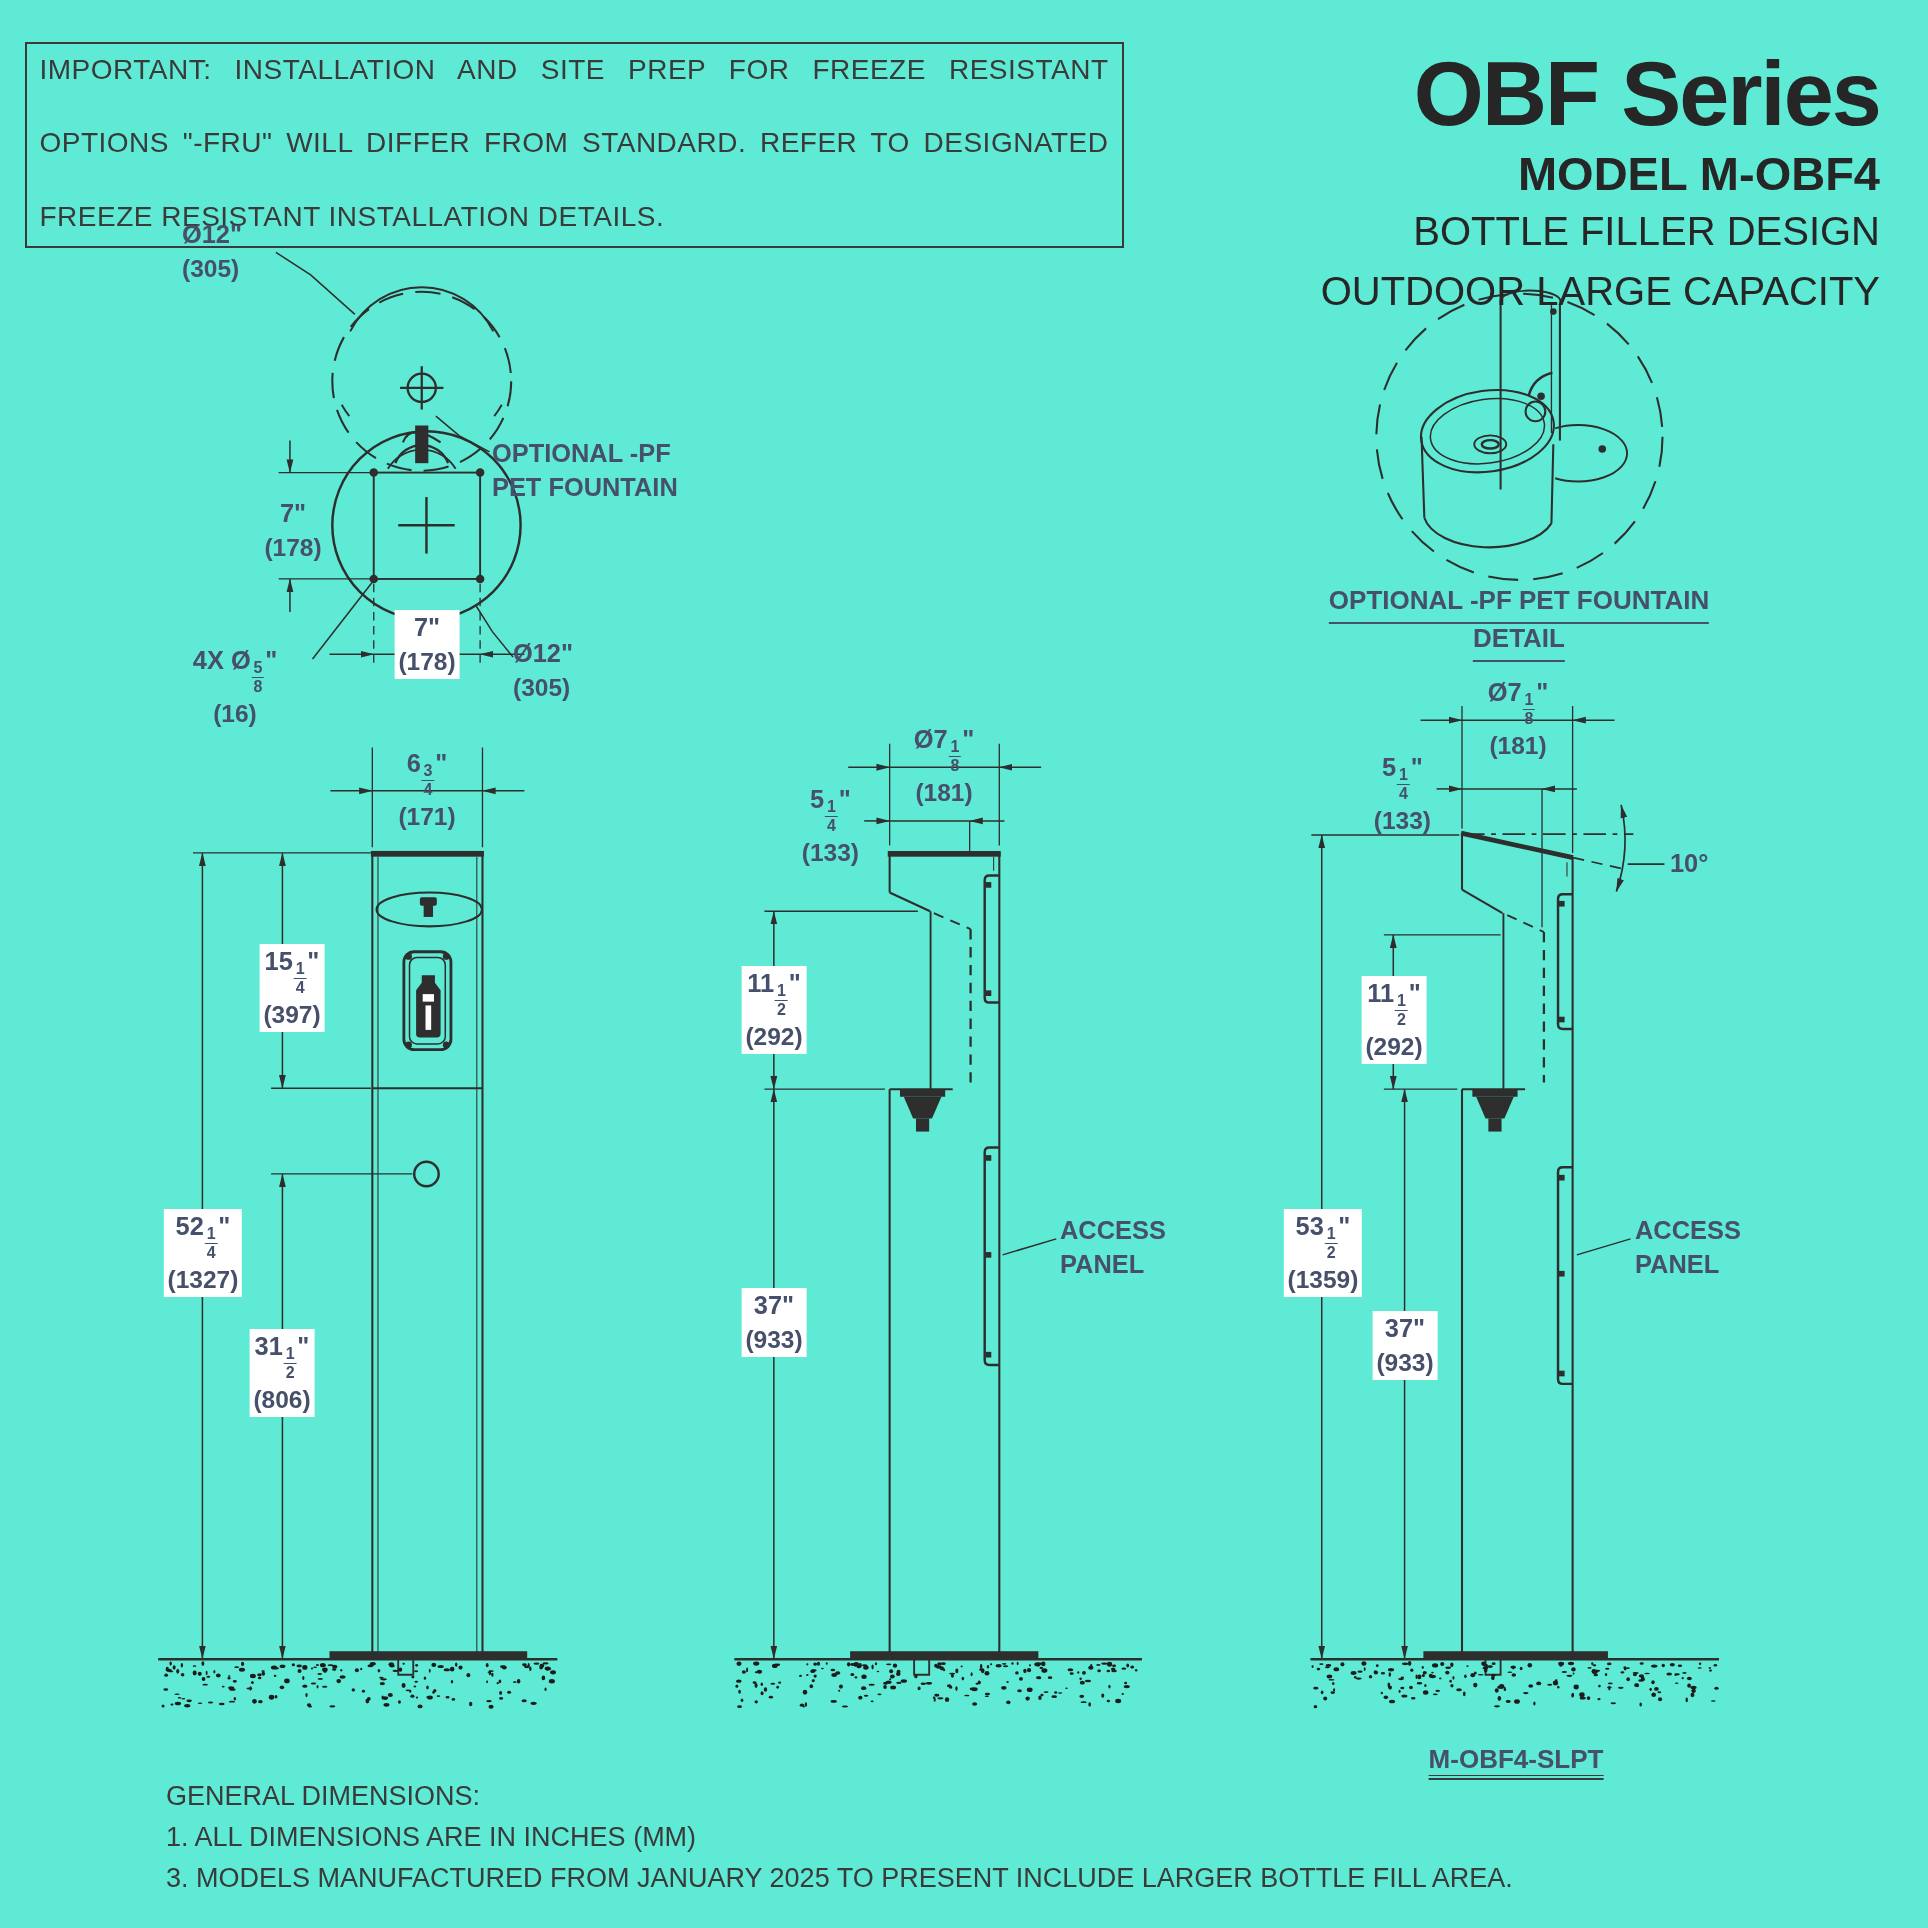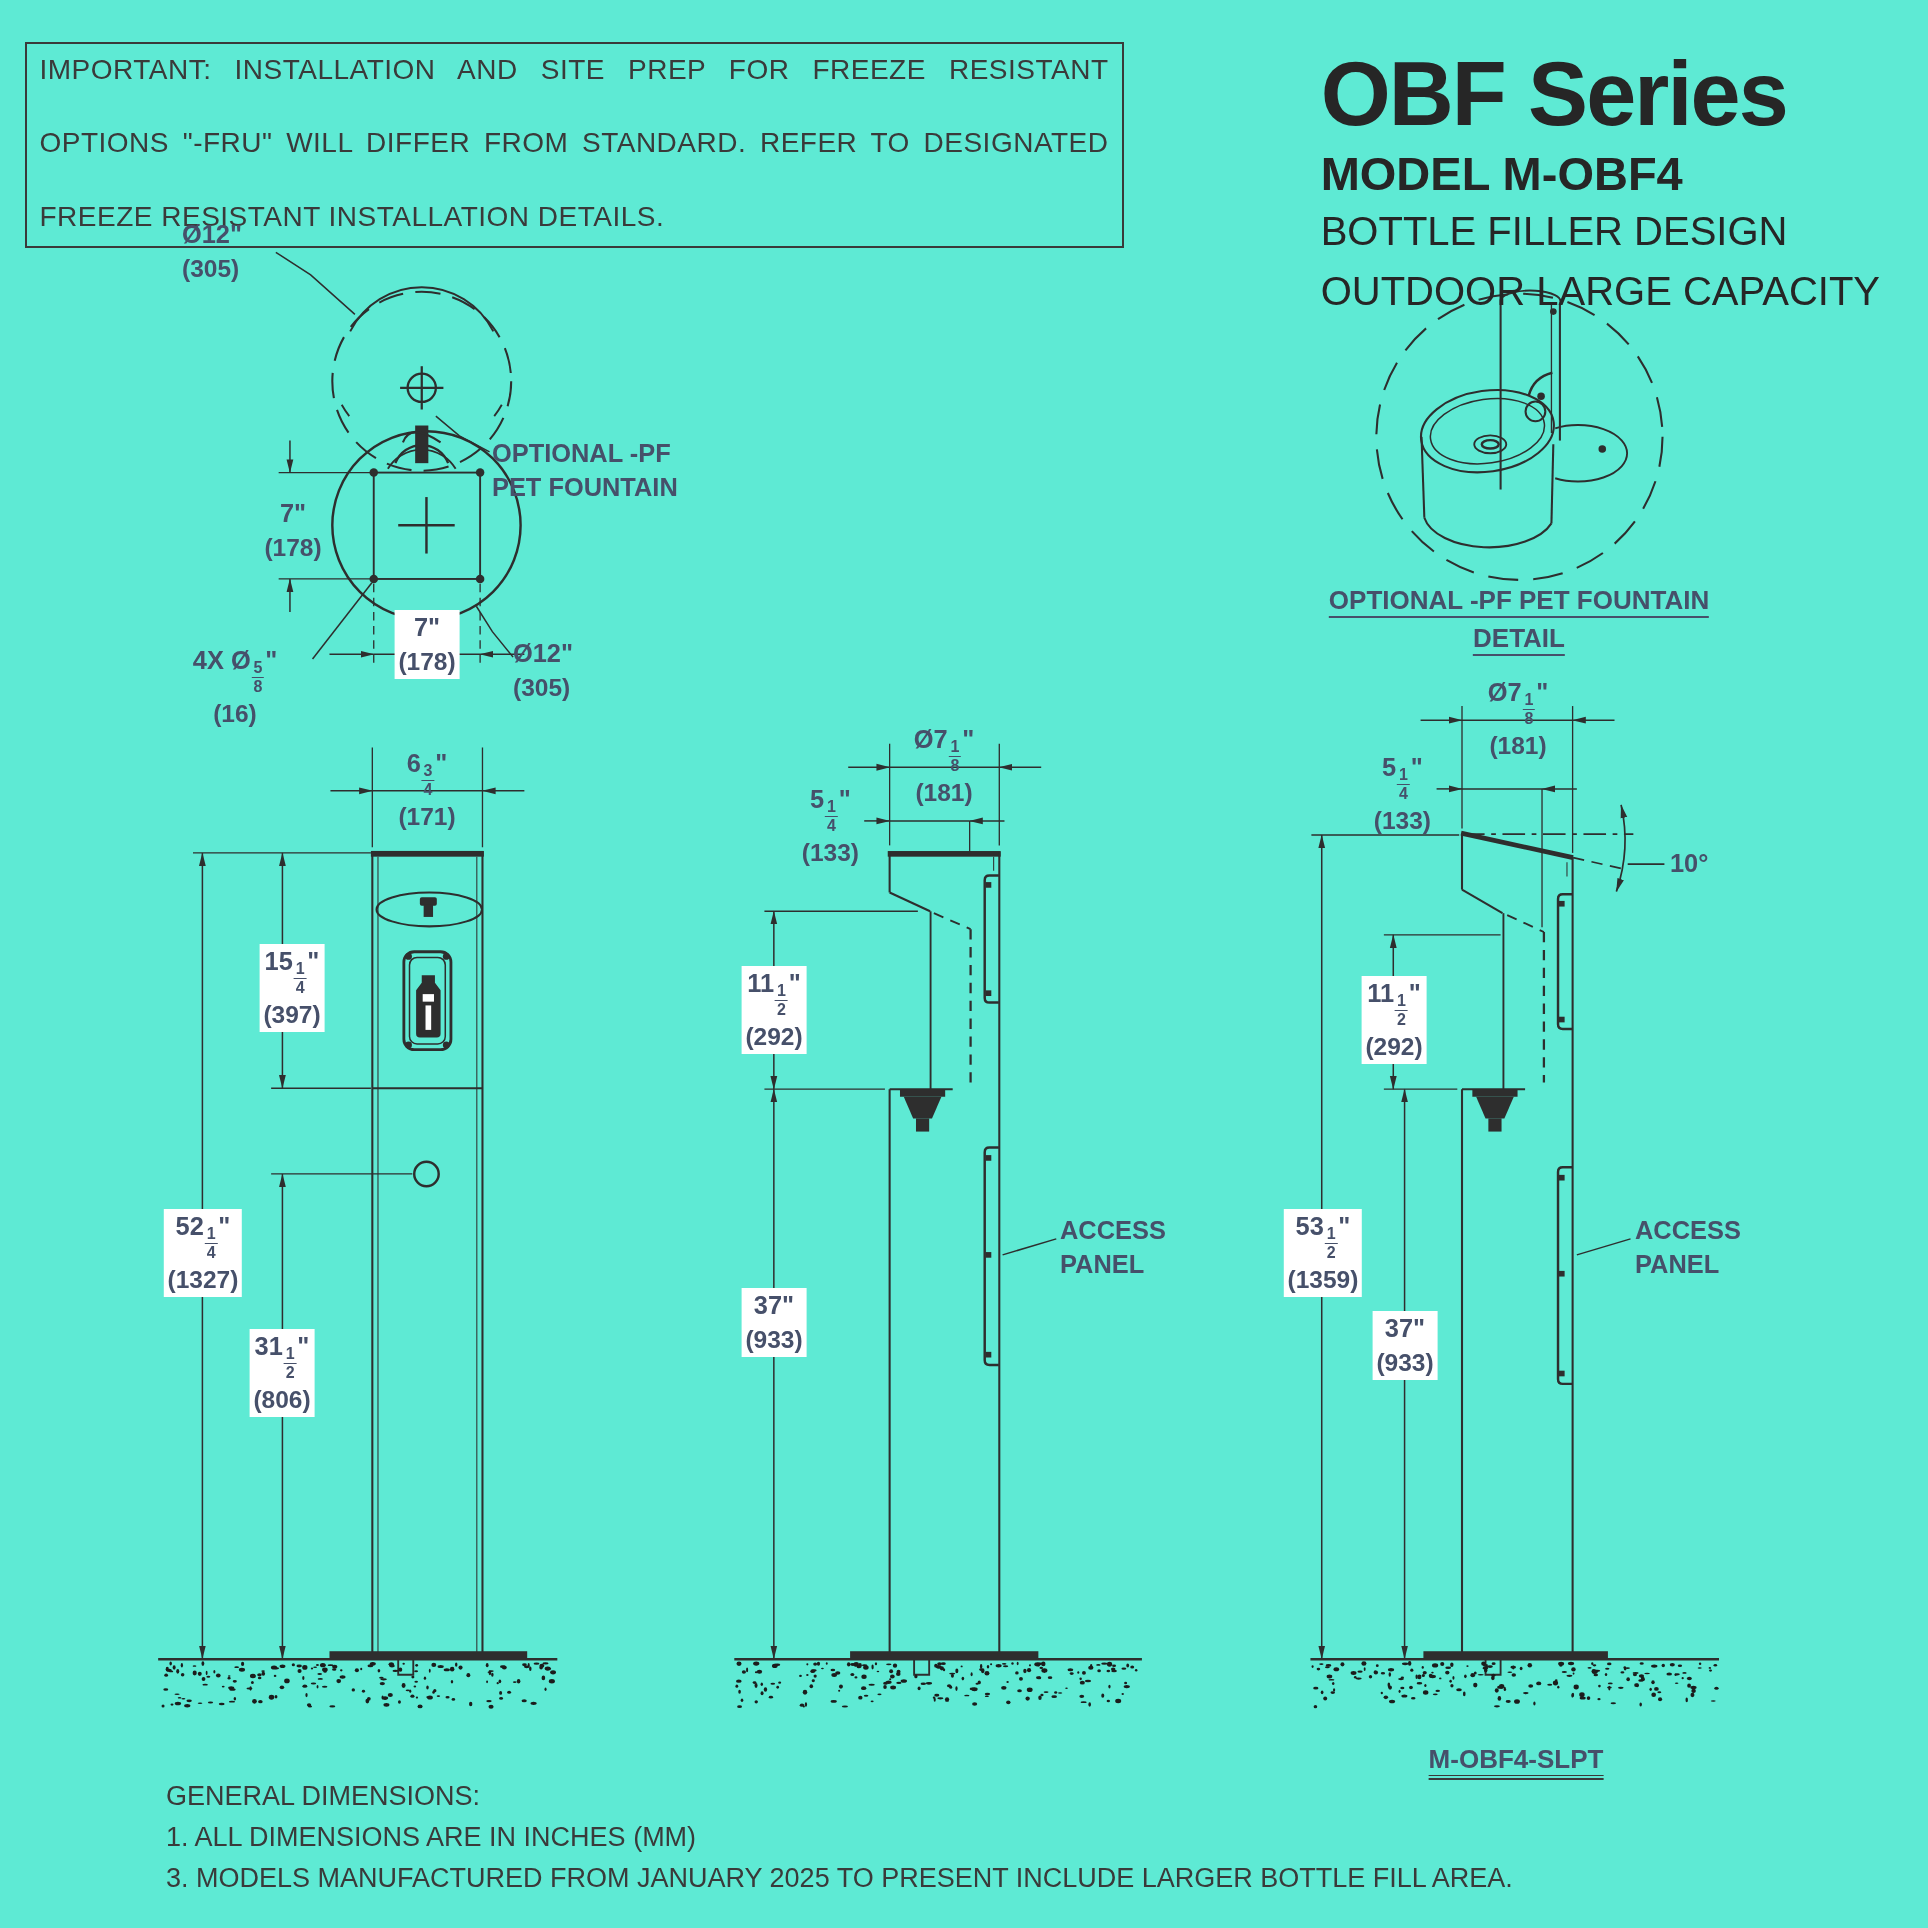--- a/index.html
+++ b/index.html
@@ -7,21 +7,21 @@
         font-family:"Liberation Sans","DejaVu Sans",sans-serif;}
   #linework{position:absolute;left:0;top:0;}
 
   
   .abs{position:absolute;}
   #notice{left:24.5px;top:42px;width:1069px;border:2.8px solid #3a3a3a;padding:7.5px 13px 9.4px 13px;
           color:#3a3a3a;font-size:28px;font-weight:400;letter-spacing:0.5px;line-height:1.32;}
   .notice-line{text-align:justify;}
   .notice-line.j::after{content:"";display:inline-block;width:100%;height:0;}
 
-  #titleblock{right:48px;top:49px;color:#262626;}
+  #titleblock{right:48px;top:49px;text-align:right;color:#262626;}
   #title-series{font-size:90px;font-weight:700;letter-spacing:-1.9px;line-height:1;}
   #title-model{font-size:47px;font-weight:700;line-height:1.16;margin-top:7.5px;}
   .title-sub{font-size:40px;font-weight:400;line-height:1.5;}
 
   
   .dim{position:absolute;text-align:center;color:#46506a;font-weight:700;font-size:25.4px;line-height:1.3;}
   .dim.c{transform:translateX(-50%);}
   .dim.r{transform:translateX(-100%);}
   .dim.bg{background:#ffffff;padding:0.9px 3.8px;}
   .dim .l1{white-space:nowrap;}
@@ -30,21 +30,21 @@
   .dim.gap .l2{margin-top:2px;}
   .frac{display:inline-flex;flex-direction:column;font-size:16px;line-height:1.05;
         vertical-align:-3.8px;margin:0 0.9px;text-align:center;}
   .frac .n{border-bottom:1.9px solid currentColor;padding:0 1.9px 0.9px 1.9px;}
   .frac .d{padding-top:0.9px;}
 
   .calloutlabel{position:absolute;color:#46506a;font-weight:700;font-size:25.4px;line-height:1.35;white-space:nowrap;}
 
   #detail-caption{left:1519px;top:582px;transform:translateX(-50%);text-align:center;
                   color:#46506a;font-weight:700;font-size:26px;line-height:1.45;}
-  #detail-caption .u{border-bottom:2.4px solid #46506a;padding-bottom:1px;}
+  #detail-caption .u{border-bottom:2.4px solid #46506a;padding-bottom:7px;}
 
   #slpt-caption{left:1516px;top:1744px;transform:translateX(-50%);color:#46506a;font-weight:700;
                 font-size:26px;border-bottom:2.4px solid #3a3a3a;padding-bottom:2.8px;}
   #slpt-caption .u{border-bottom:1.9px solid #3a3a3a;padding-bottom:0.9px;}
 
   #notes{left:166px;top:1776px;color:#3a3a3a;font-size:27px;font-weight:400;line-height:1.52;}
 </style>
 </head>
 <body>
 

